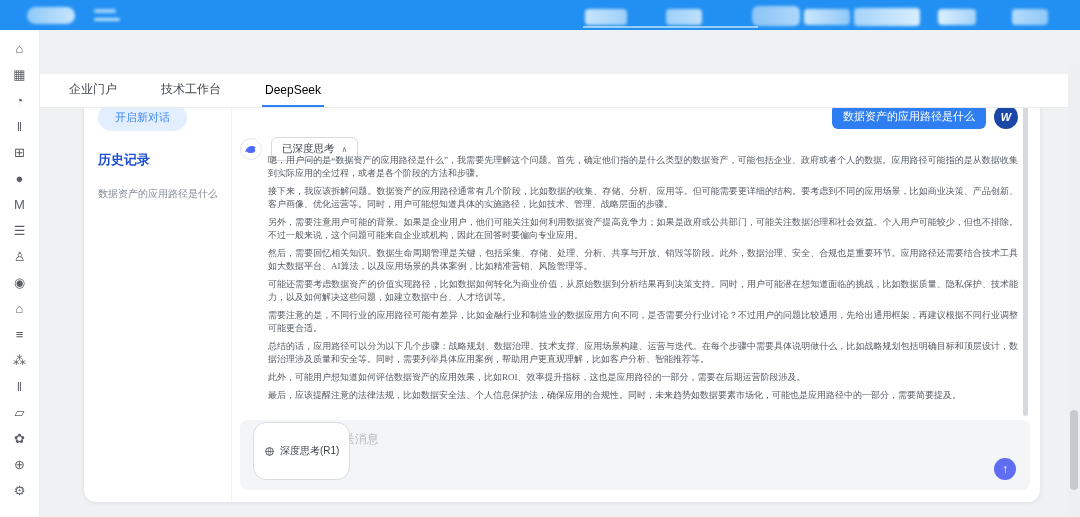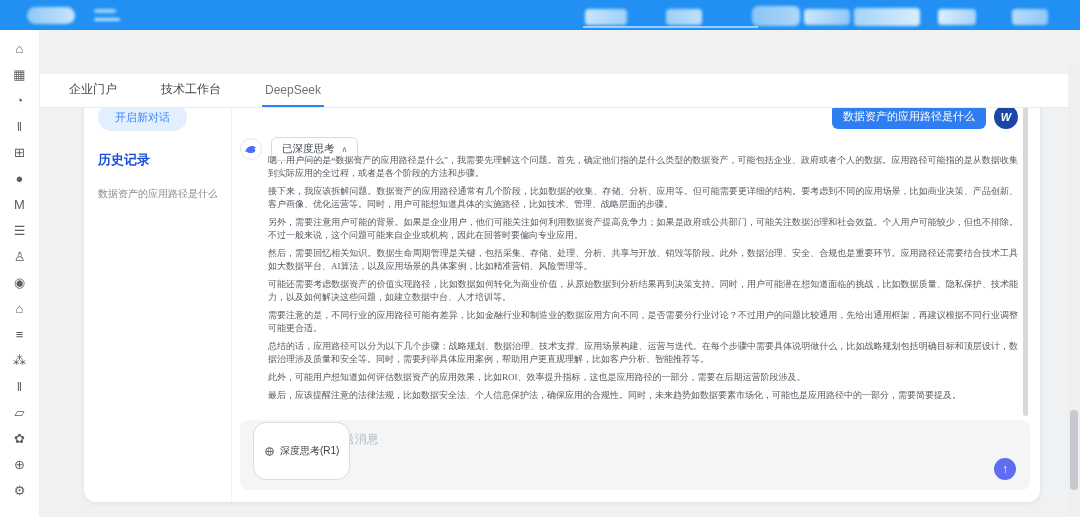--- a/index.html
+++ b/index.html
@@ -19,21 +19,21 @@
   .side { position:absolute; left:0; top:30px; width:40px; height:487px; background:#ffffff; border-right:1px solid #ededed; z-index:20;
           display:flex; flex-direction:column; align-items:center; padding-top:10px; gap:9px; overflow:hidden; }
   .sicon { width:17px; height:17px; display:flex; align-items:center; justify-content:center;
            font-size:13px; color:#5c6066; cursor:pointer; }
 
   
   .tabbar { position:absolute; left:40px; top:30px; width:1040px; height:34px; background:#ffffff;
             border-bottom:1px solid #e8eaed; display:flex; align-items:stretch; padding-left:26px; gap:38px; z-index:10;margin-top:44px; }
   .tab { display:flex; align-items:center; font-size:12px; color:#40454c; cursor:pointer;
          border-bottom:2px solid transparent; padding:0 3px; }
-  .tab.active { color:#737373; border-bottom-color:#2a82f5; }
+  .tab.active { color:#000000; border-bottom-color:#2a82f5; }
 
   
   .card { position:absolute; left:84px; top:88px; width:956px; height:414px; background:#fff;
           border-radius:12px; box-shadow:0 1px 5px rgba(30,40,60,.08); z-index:5; overflow:hidden; }
 
   
   .panel { position:absolute; left:0; top:0; width:148px; height:100%; border-right:1px solid #f2f3f6; padding:16px 14px; }
   .new-chat { display:inline-block; background:#e3effe; color:#3d86f6; font-size:11px;
               padding:6px 17px; border-radius:15px; cursor:pointer; }
   .hist-title { margin-top:20px; font-size:13px; font-weight:bold; color:#1d4ed8; }

